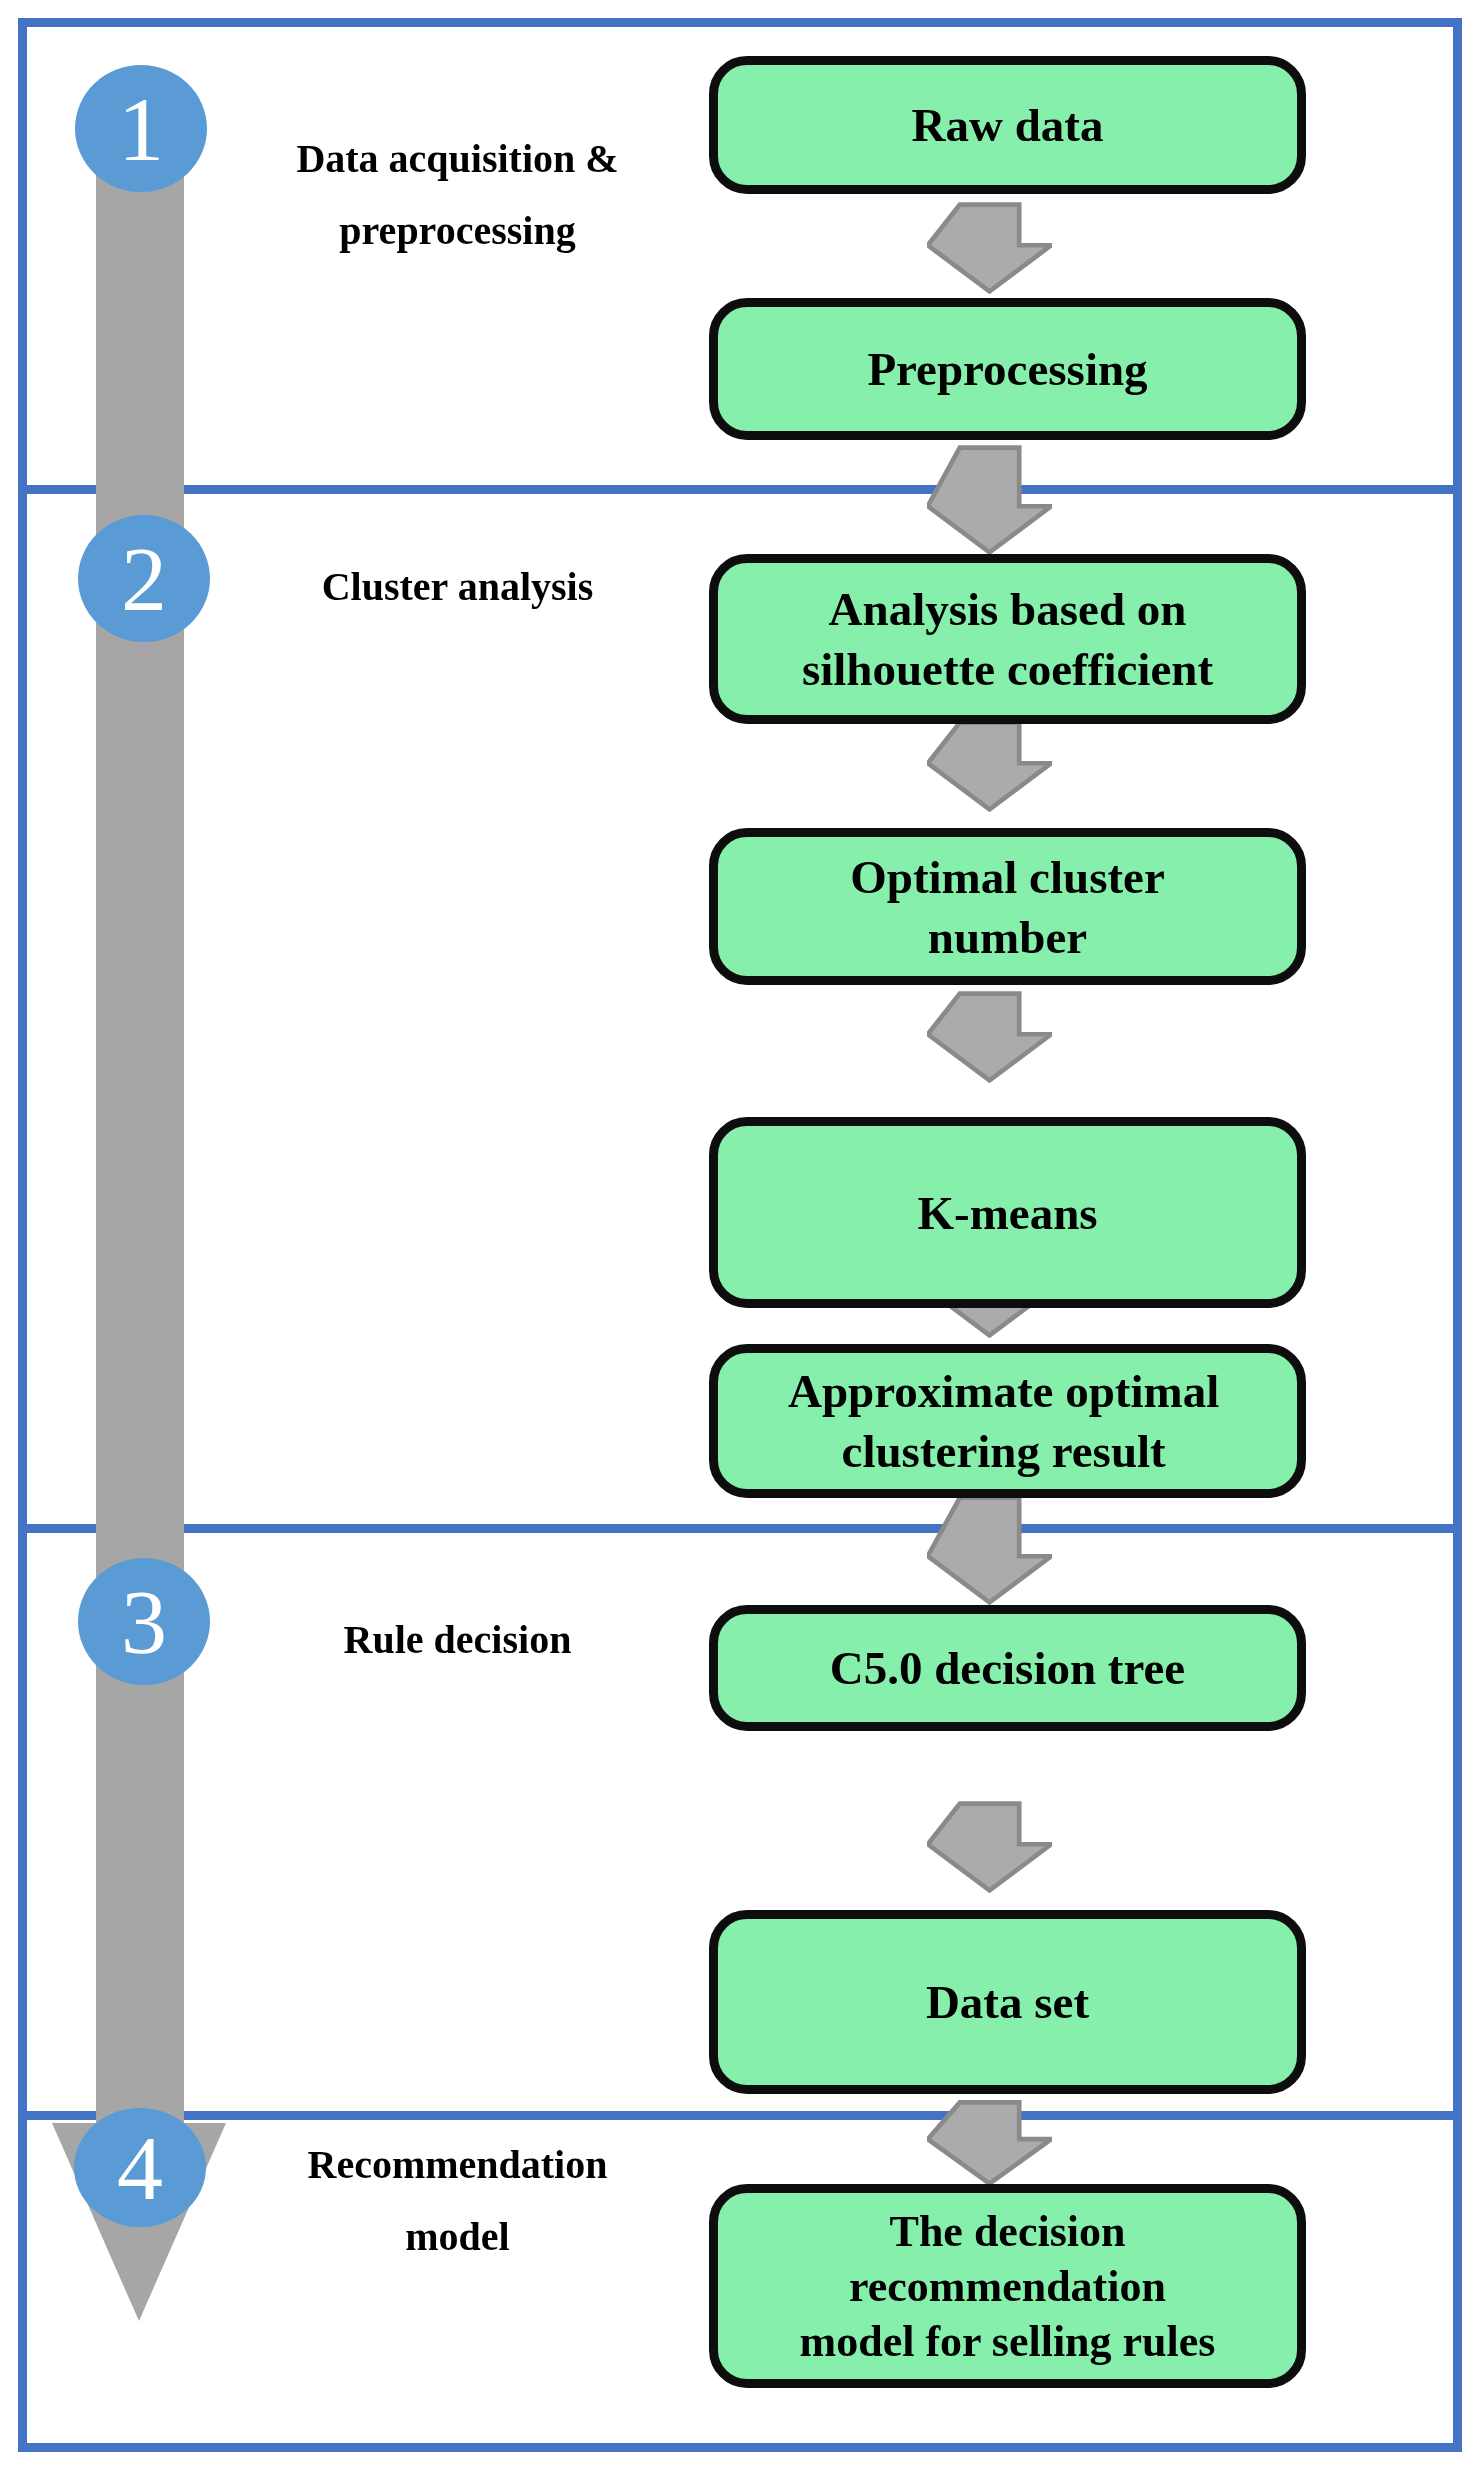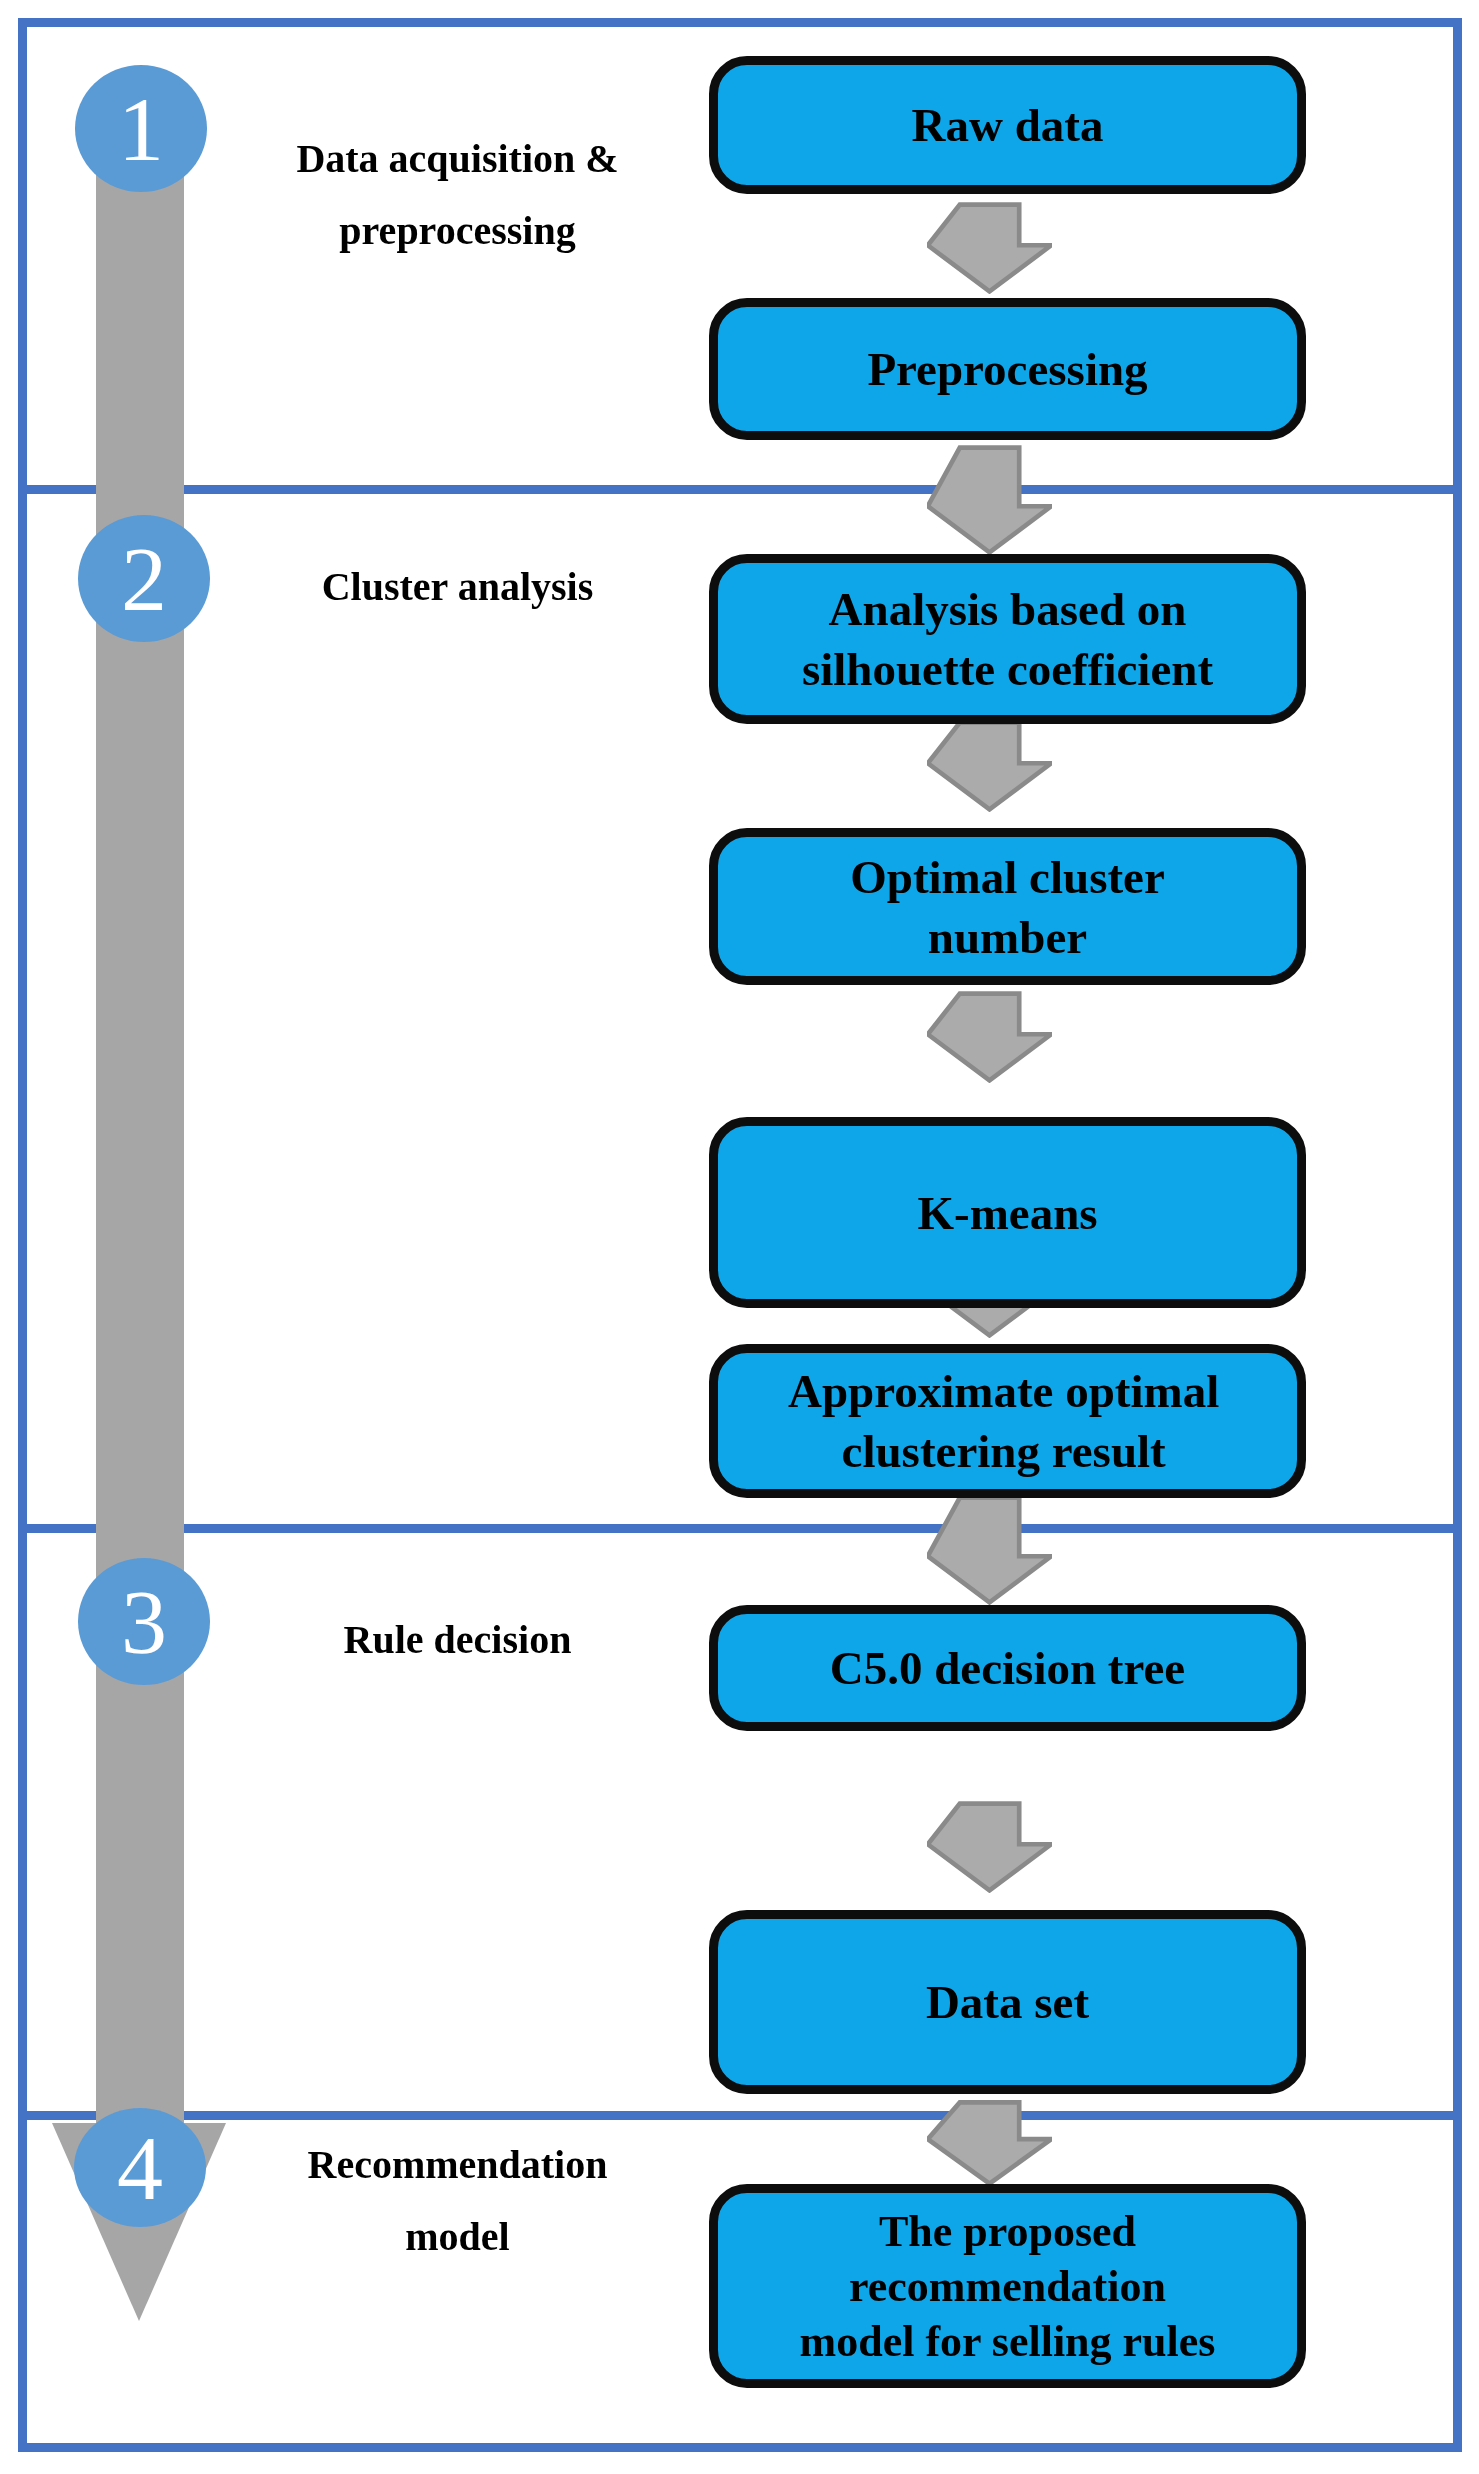--- a/index.html
+++ b/index.html
@@ -55,21 +55,21 @@
     font-size:40px;
     line-height:72px;
     color:var(--text-black);
     white-space:nowrap;
   }
   .flow-box{
     position:absolute;left:709px;width:597px;
     box-sizing:border-box;
     border:9.4px solid var(--box-border);
     border-radius:38px;
-    background:#0ea5e9;
+    background:#86efac;
     display:flex;align-items:center;justify-content:center;
     text-align:center;
     font-weight:bold;
     font-size:47px;
     line-height:60px;
     color:var(--text-black);
     padding:0 15.7px;
     white-space:pre-line;
   }
   .flow-box.small-text{font-size:44px;line-height:55px;}
@@ -118,21 +118,21 @@
   <div class="flow-box" style="top:298px;height:142px;">Preprocessing</div>
   <div class="flow-box" style="top:554px;height:170px;">Analysis based on
 silhouette coefficient</div>
   <div class="flow-box" style="top:828px;height:157px;">Optimal cluster
 number</div>
   <div class="flow-box" style="top:1117px;height:191px;">K-means</div>
   <div class="flow-box" style="top:1344px;height:154px;padding-left:8px;">Approximate optimal
 clustering result</div>
   <div class="flow-box" style="top:1605px;height:126px;">C5.0 decision tree</div>
   <div class="flow-box" style="top:1910px;height:184px;">Data set</div>
-  <div class="flow-box small-text" style="top:2184px;height:204px;">The proposed
+  <div class="flow-box small-text" style="top:2184px;height:204px;">The decision
 recommendation
 model for selling rules</div>
 
   <div class="step-circle" style="left:75px;top:65px;width:132px;height:127px;">
     <span>1</span>
   </div>
   <div class="step-circle" style="left:78px;top:515px;width:132px;height:127px;">
     <span>2</span>
   </div>
   <div class="step-circle" style="left:78px;top:1558px;width:132px;height:127px;">

